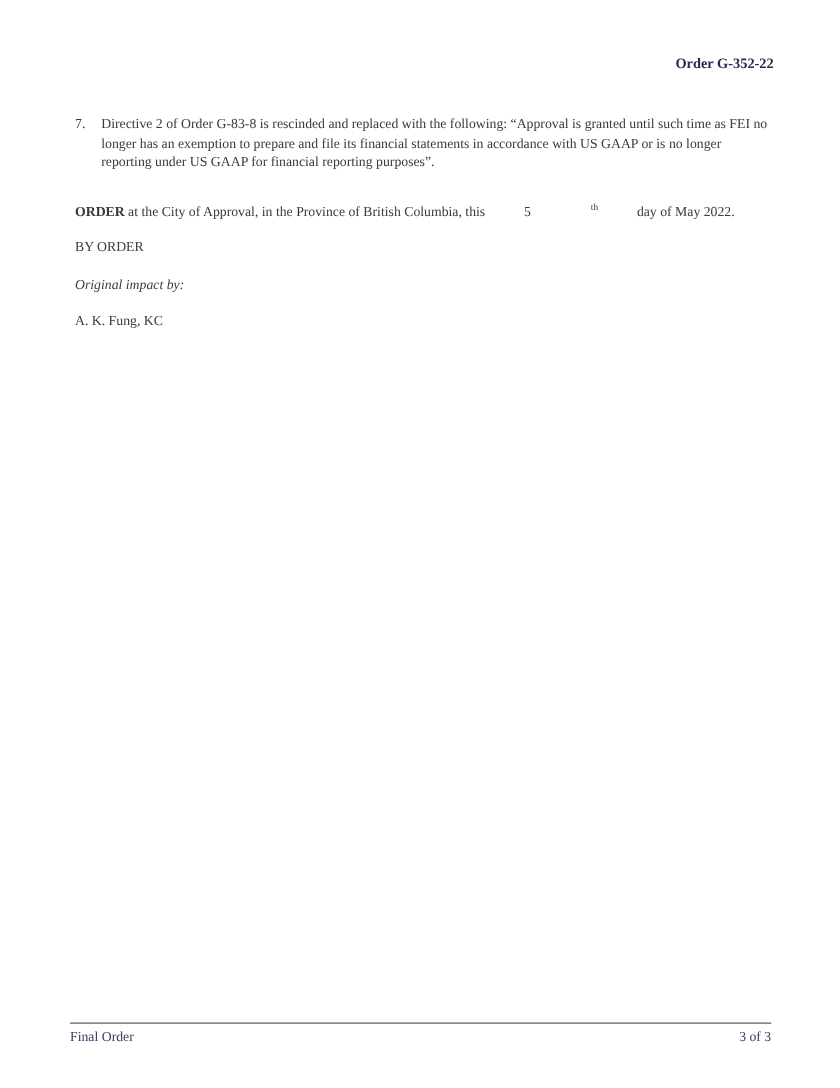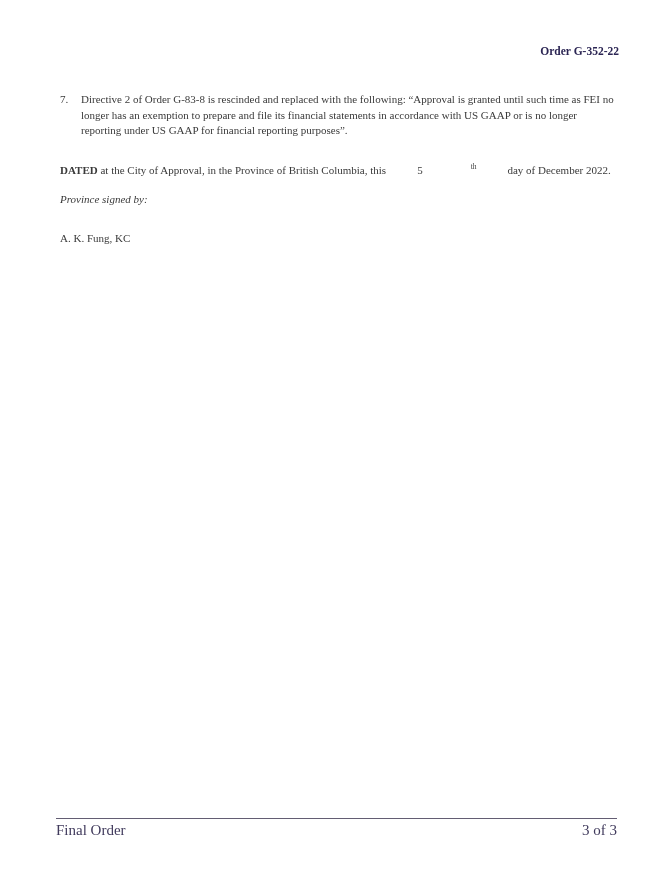--- a/index.html
+++ b/index.html
@@ -35,55 +35,56 @@
     margin: 0 0 13px 0;
   }
   .directive-number { flex: 0 0 21px; }
   .directive-text { flex: 1; }
   .dated-paragraph { margin-top: 24px; }
   .dated-label { font-weight: 700; }
   .tab-spacer { display: inline-block; width: 31px; }
   sup.day-suffix { font-size: 7.5px; vertical-align: super; line-height: 0; padding-left: 48px; }
   .by-order { margin-top: 13px; }
   .signed-note { margin-top: 14px; font-style: italic; }
-  .signatory { margin-top: 23px; }
+  .signatory { margin-top: 13px; }
   .doc-footer {
     position: absolute;
     top: 818px;
     left: 56px;
     right: 55px;
     border-top: 1px solid var(--footer-rule, #635d73);
     padding-top: 4px;
     display: flex;
     justify-content: space-between;
-    font-size: 15px;
+    font-size: 11px;
     color: var(--footer-text, #403a5c);
   }
 </style>
 </head>
 <body>
 
 <div class="page">
 
   <div class="doc-header">
     <span>Order G-352-22</span>
   </div>
 
   <div class="content">
 
     <div class="directive">
       <span class="directive-number">7.</span>
       <span class="directive-text">Directive 2 of Order G-83-8 is rescinded and replaced with the following: “Approval is granted until such time as FEI no longer has an exemption to prepare and file its financial statements in accordance with US GAAP or is no longer reporting under US GAAP for financial reporting purposes”.</span>
     </div>
 
 
-    <p class="dated-paragraph"><span class="dated-label">DATED</span><span> at the City of Approval, in the Province of British Columbia, this</span><span class="tab-spacer"></span><span>5</span><sup class="day-suffix">th</sup><span class="tab-spacer"></span><span>day of December 2022.</span></p>
+    <p class="dated-paragraph"><span class="dated-label">ORDER</span><span> at the City of Approval, in the Province of British Columbia, this</span><span class="tab-spacer"></span><span>5</span><sup class="day-suffix">th</sup><span class="tab-spacer"></span><span>day of May 2022.</span></p>
 
+    <p class="by-order">BY ORDER</p>
 
-    <p class="signed-note">Province signed by:</p>
+    <p class="signed-note">Original impact by:</p>
 
     <div class="signatory">
       <div>A. K. Fung, KC</div>
     </div>
 
   </div>
 
   <div class="doc-footer">
     <span>Final Order</span>
     <span>3 of 3</span>

